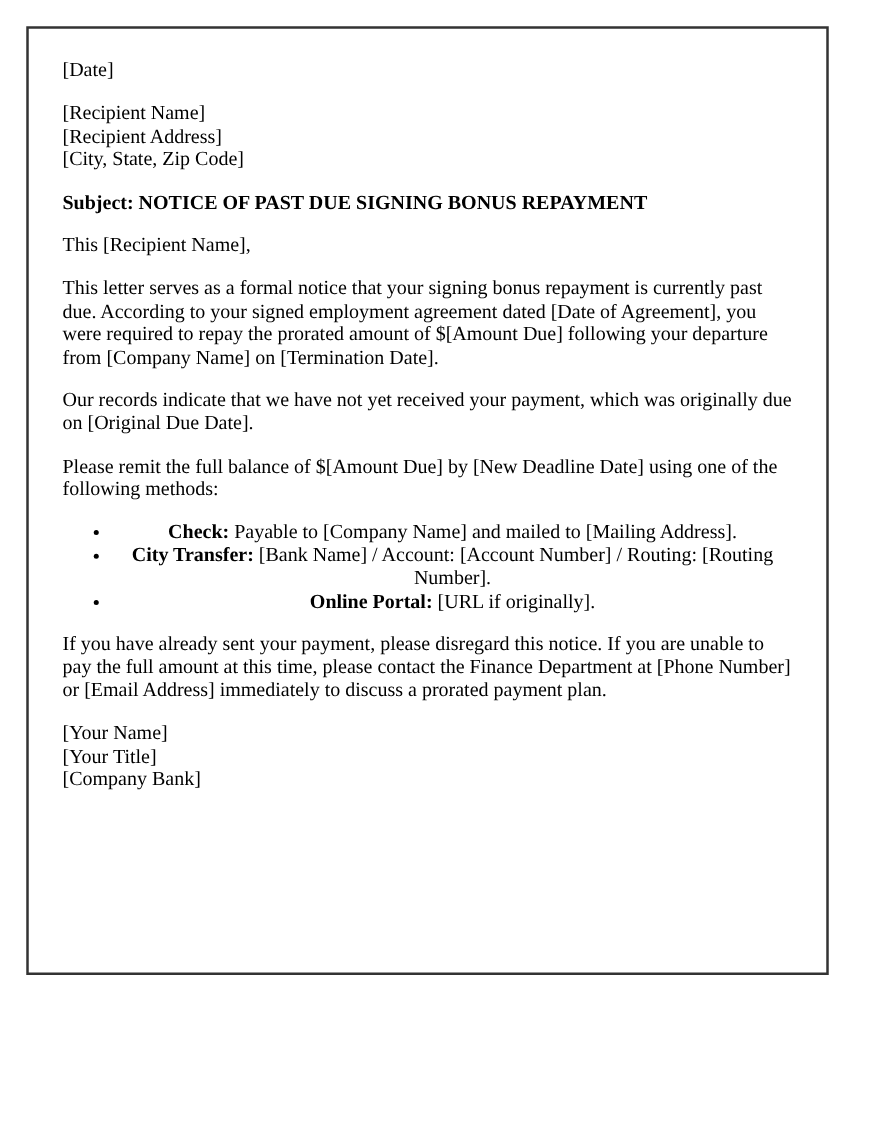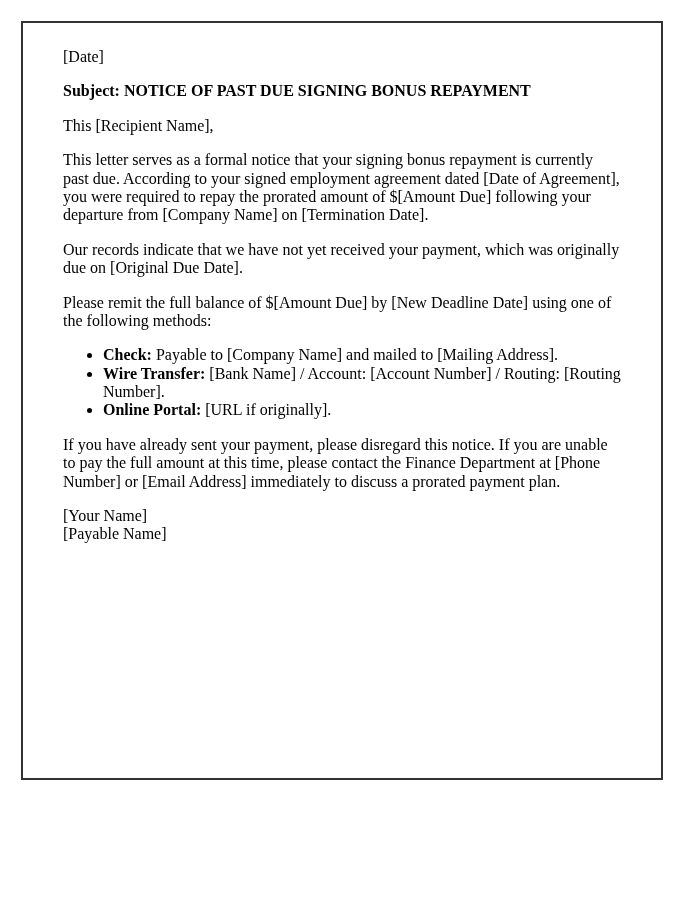--- a/index.html
+++ b/index.html
@@ -11,21 +11,21 @@
     background: #ffffff;
   }
   .paper {
     position: absolute;
     left: 21px;
     top: 21px;
     width: 642px;
     height: 759px;
     border: 2px solid #333333;
     background: #ffffff;
-    padding: 25px 40px;
+    padding: 25px 27px;
     font-family: "Liberation Serif", "DejaVu Serif", serif;
     font-size: 16px;
     line-height: 1.15;
     color: #000000;
     overflow: hidden;
   }
   .paper p {
     margin: 16px 0;
   }
   .paper p.first {
@@ -37,48 +37,55 @@
   .bold {
     font-weight: bold;
   }
   ul.methods {
     margin: 16px 0;
     padding-left: 40px;
     list-style-type: disc;
   }
   ul.methods li {
     margin: 0;
+    text-align: center;
   }
 </style>
 </head>
 <body>
 
 <div class="paper">
 
   <p class="first">[Date]</p>
 
+  <div class="block">
+    <div>[Recipient Name]</div>
+    <div>[Recipient Address]</div>
+    <div>[City, State, Zip Code]</div>
+  </div>
 
   <p class="bold"><span>Subject: </span><span>NOTICE OF PAST DUE SIGNING BONUS REPAYMENT</span></p>
 
   <p>This [Recipient Name],</p>
 
   <p>This letter serves as a formal notice that your signing bonus repayment is currently past due. According to your signed employment agreement dated [Date of Agreement], you were required to repay the prorated amount of $[Amount Due] following your departure from [Company Name] on [Termination Date].</p>
 
   <p>Our records indicate that we have not yet received your payment, which was originally due on [Original Due Date].</p>
 
   <p>Please remit the full balance of $[Amount Due] by [New Deadline Date] using one of the following methods:</p>
 
   <ul class="methods">
     <li><span class="bold">Check:</span><span> Payable to [Company Name] and mailed to [Mailing Address].</span></li>
-    <li><span class="bold">Wire Transfer:</span><span> [Bank Name] / Account: [Account Number] / Routing: [Routing Number].</span></li>
+    <li><span class="bold">City Transfer:</span><span> [Bank Name] / Account: [Account Number] / Routing: [Routing Number].</span></li>
     <li><span class="bold">Online Portal:</span><span> [URL if originally].</span></li>
   </ul>
 
   <p>If you have already sent your payment, please disregard this notice. If you are unable to pay the full amount at this time, please contact the Finance Department at [Phone Number] or [Email Address] immediately to discuss a prorated payment plan.</p>
 
 
 
   <div class="block">
     <div>[Your Name]</div>
-    <div>[Payable Name]</div>
+    <div>[Your Title]</div>
+    <div>[Company Bank]</div>
   </div>
 
 </div>
 
 </body></html>

